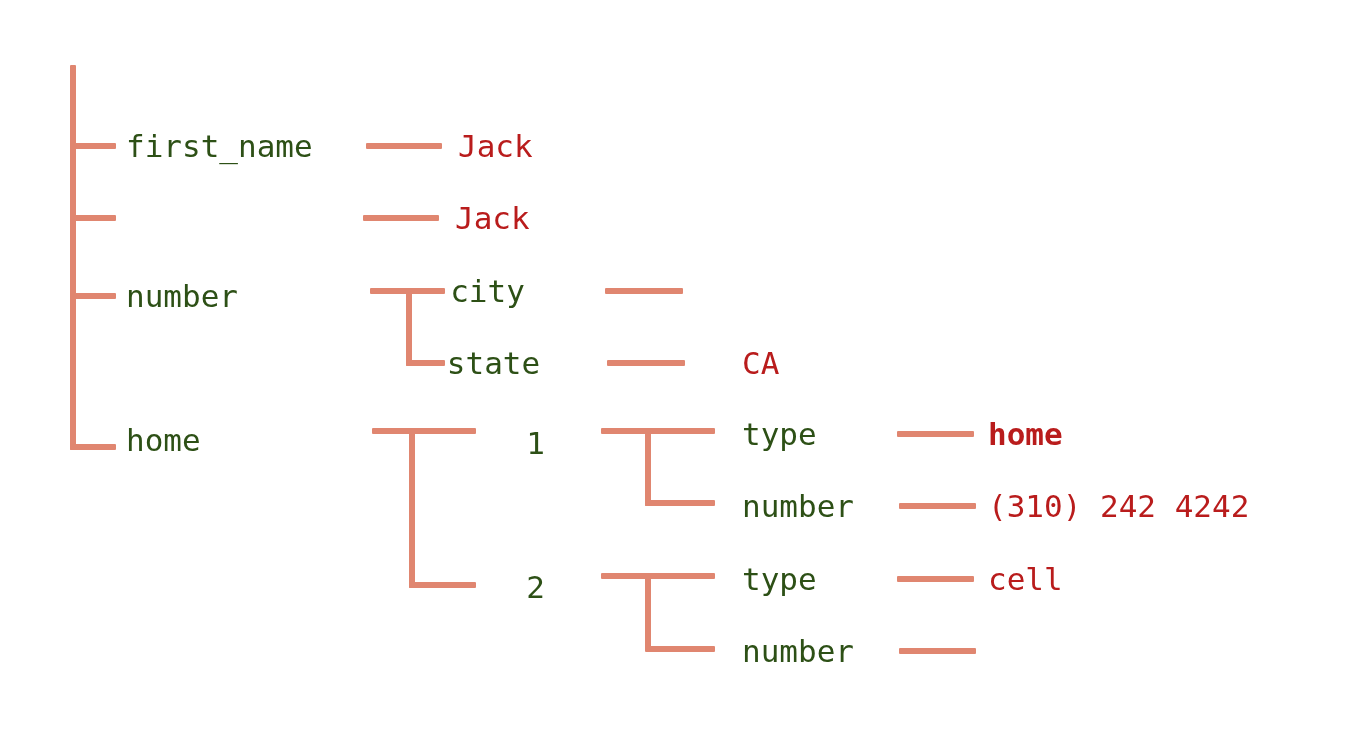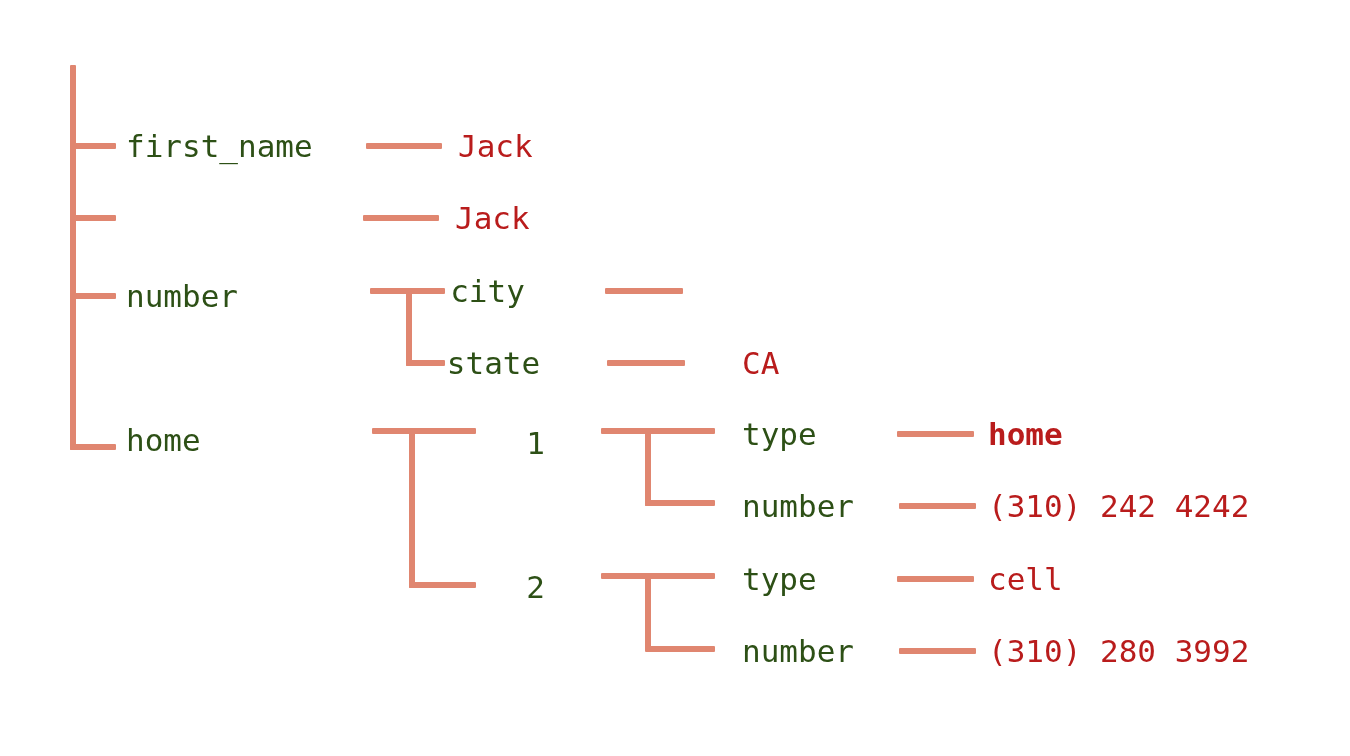--- a/index.html
+++ b/index.html
@@ -98,15 +98,14 @@
   <div class="hline" style="left:601px; top:576px; width:114px;"></div>
   <div class="vline" style="left:645px; top:576px; height:75px;"></div>
   <div class="hline" style="left:645px; top:649px; width:70px;"></div>
 
   <div class="key" style="left:742px; top:579px;">type</div>
   <div class="hline" style="left:897px; top:579px; width:77px;"></div>
   <div class="value" style="left:988px; top:579px;">cell</div>
 
   <div class="key" style="left:742px; top:651px;">number</div>
   <div class="hline" style="left:899px; top:651px; width:77px;"></div>
-  <div class="value" style="left:988px; top:651px;">(310) 280 3992</div>
 
 </div>
 
 </body></html>

